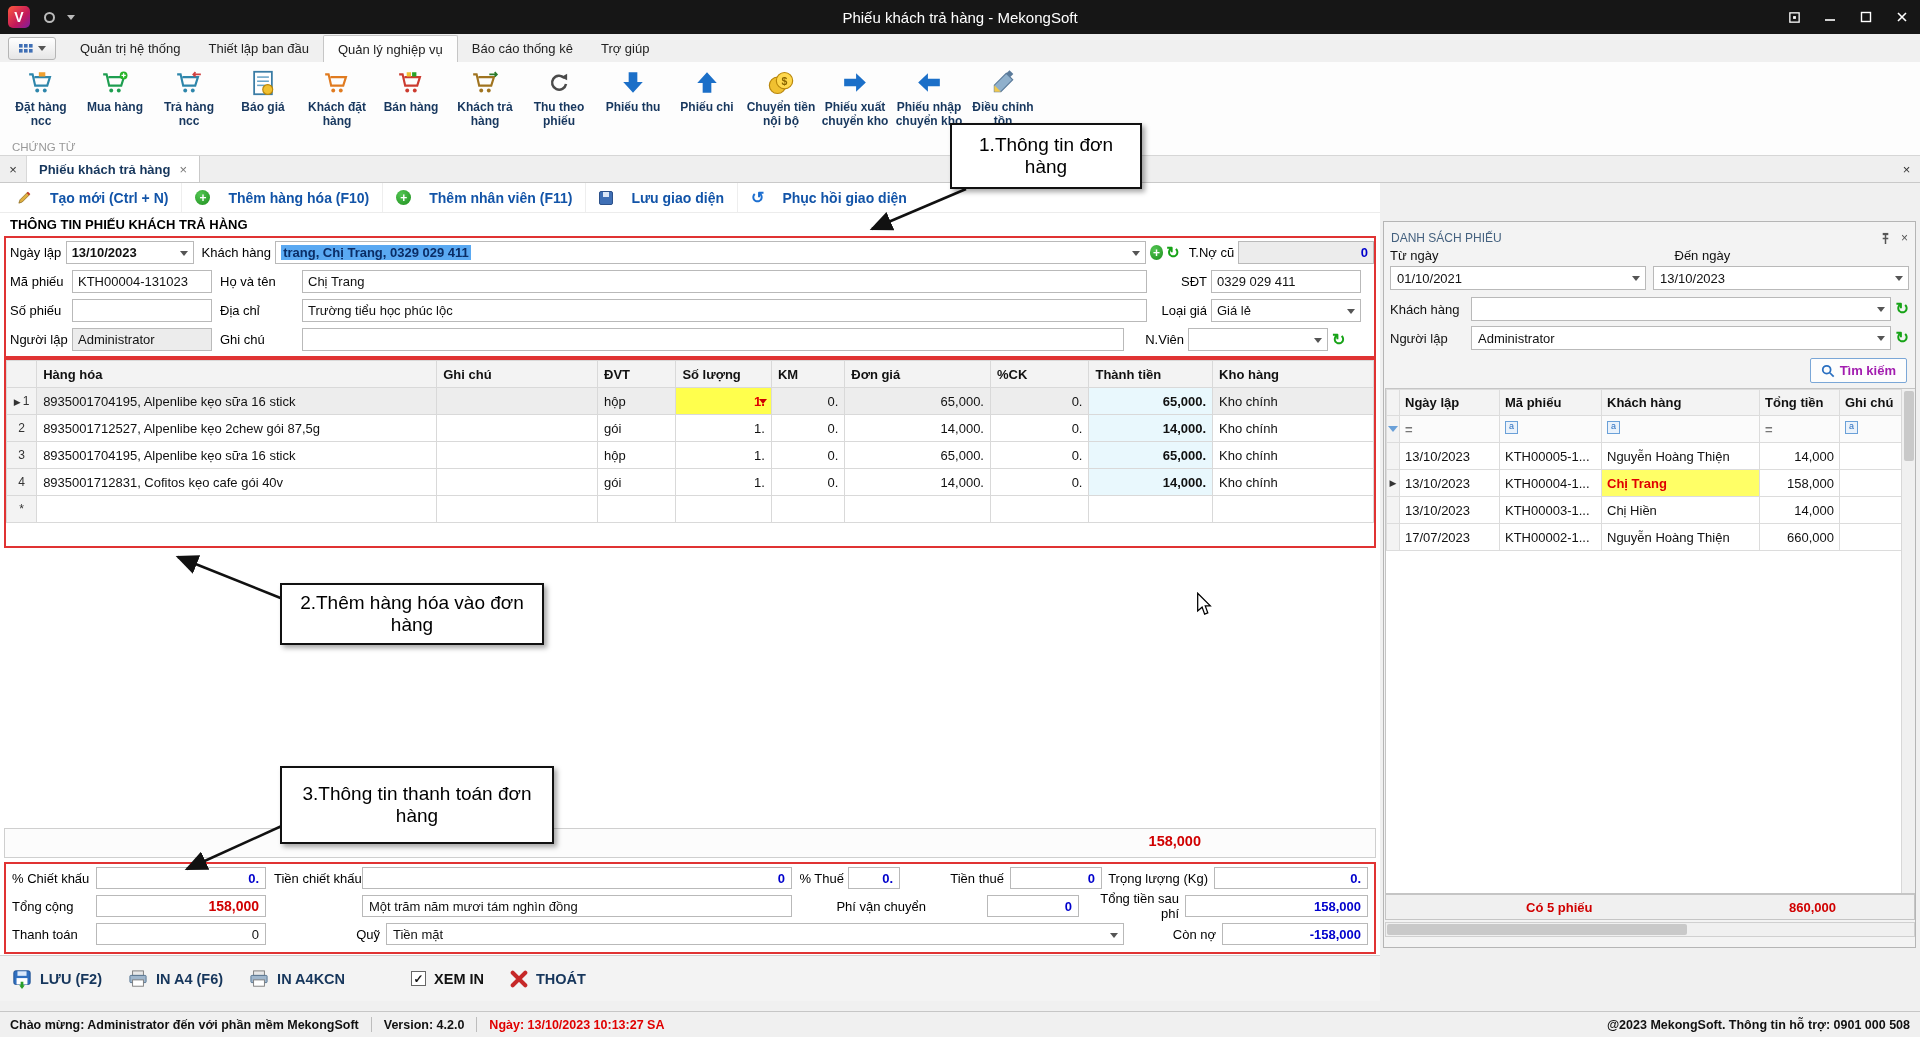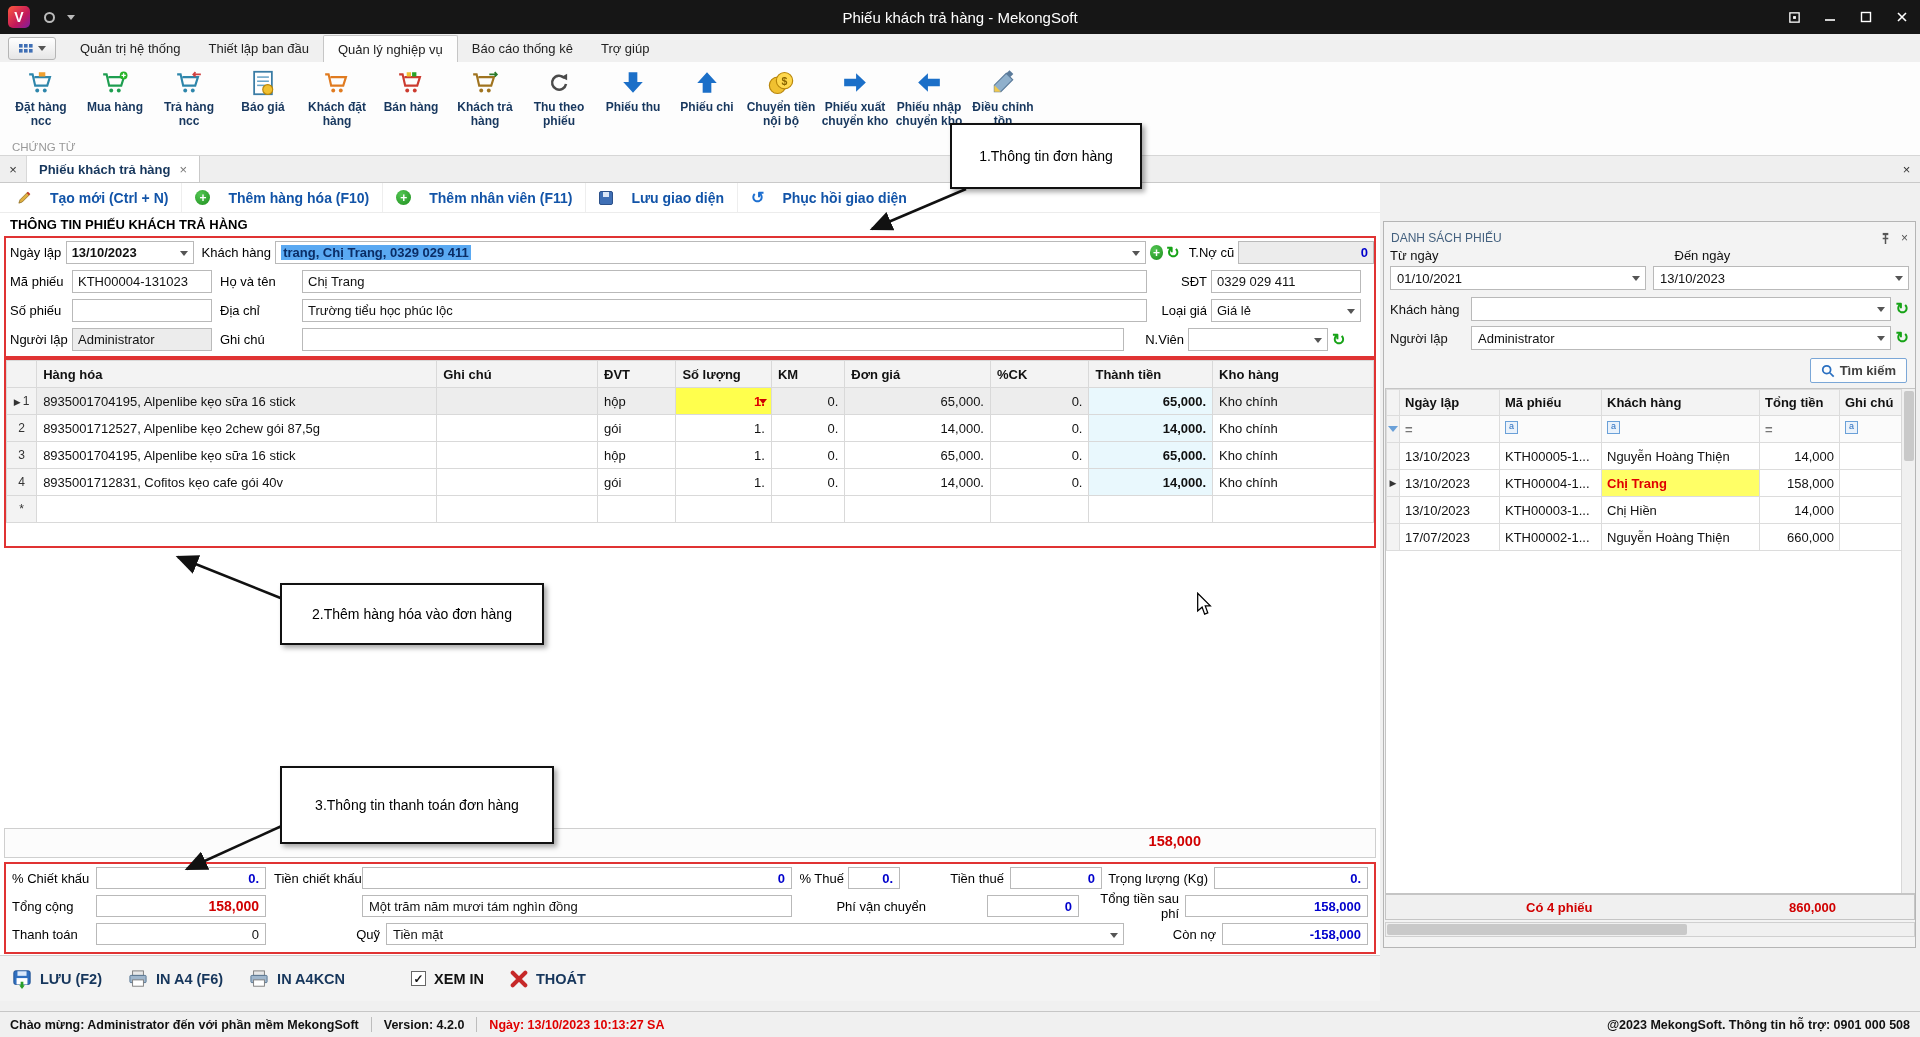--- a/index.html
+++ b/index.html
@@ -110,21 +110,21 @@
 .rp-head{height:23px;display:flex;align-items:flex-end;padding:0 7px;font-size:12px;color:#44617f}
 .rp-head .sp{margin-left:auto;display:flex;gap:9px;align-items:center;color:#555}
 .rp-lblrow{display:flex;padding:3px 6px 1px;font-size:13px}
 .rp-lblrow span{flex:1}
 .pl50{padding-left:50px}
 .rp-combos{display:flex;gap:7px;padding:2px 6px}
 .rcombo{height:24px;border:1px solid #b9b9b9;background:#fff;display:flex;align-items:center;padding:0 6px;position:relative;flex:1;overflow:hidden;white-space:nowrap}
 .rp-frow{display:flex;align-items:center;gap:5px;padding:5px 6px 0}
 .rp-frow .lab{width:76px}
 .search-row{display:flex;justify-content:flex-end;padding:8px 8px 0}
-.search-btn{height:25px;border:1px solid #7ba7d7;background:#fdfdfd;border-radius:2px;display:flex;align-items:center;gap:5px;padding:0 10px;color:#404040;font-weight:bold;font-size:13px}
+.search-btn{height:25px;border:1px solid #7ba7d7;background:#fdfdfd;border-radius:2px;display:flex;align-items:center;gap:5px;padding:0 10px;color:#a21caf;font-weight:bold;font-size:13px}
 .rgrid-wrap{position:absolute;left:1px;top:166px;width:530px;height:506px;background:#fff;border:1px solid #c5c5c5}
 table.rgrid{border-collapse:collapse;table-layout:fixed;width:515px;font-size:13px}
 .rgrid th,.rgrid td{border:1px solid #dcdcdc;height:27px;padding:0 5px;overflow:hidden;white-space:nowrap;text-align:left}
 .rgrid th{background:#f3f3f3;font-weight:bold;height:26px}
 .rgrid td.ind{background:#f3f3f3;padding:0 1px;text-align:center;font-size:9px;color:#333}
 .rgrid td.num{text-align:right}
 .fcell{height:22px;background:#fbfbfb}
 .feq{color:#777;font-weight:bold}
 .fchip{display:inline-block;width:13px;height:13px;border:1px solid #6aa0d8;background:#eaf2fb;position:relative}
 .fchip::after{content:"a";position:absolute;left:3px;top:-1px;color:#2a6fc0;font-size:9px}
@@ -132,21 +132,21 @@
 .cellsel{background:#ffff66 !important;color:#e00000;font-weight:bold}
 .rp-summary{position:absolute;left:1px;top:672px;width:530px;height:26px;background:#f0f0f0;border:1px solid #c5c5c5;font-weight:bold;color:#d00000}
 .rp-summary .cnt{position:absolute;left:140px;top:5px}
 .rp-summary .tot{position:absolute;left:360px;top:5px;width:90px;text-align:right}
 .hscroll{position:absolute;left:1px;top:700px;width:530px;height:15px;background:#f0f0f0;border:1px solid #d0d0d0}
 .hthumb{position:absolute;left:1px;top:1px;height:11px;width:300px;background:#c9c9c9;border-radius:2px}
 .vscroll{position:absolute;left:515px;top:0;width:14px;height:504px;background:#f0f0f0;border-left:1px solid #d8d8d8}
 .vthumb{position:absolute;left:2px;top:2px;width:10px;height:70px;background:#c9c9c9;border-radius:2px}
 
 
-.callout{position:absolute;background:#fff;border:2px solid #111;box-shadow:3px 3px 5px rgba(0,0,0,.35);display:flex;align-items:center;justify-content:center;font-size:14px;color:#000;z-index:60;padding:0 10px;text-align:center}
+.callout{position:absolute;background:#fff;border:2px solid #111;box-shadow:3px 3px 5px rgba(0,0,0,.35);display:flex;align-items:center;justify-content:center;font-size:19px;color:#000;z-index:60;padding:0 10px;text-align:center}
 .c1{left:950px;top:123px;width:192px;height:66px}
 .c2{left:280px;top:583px;width:264px;height:62px}
 .c3{left:280px;top:766px;width:274px;height:78px}
 .overlay{position:absolute;left:0;top:0;z-index:55;pointer-events:none}
 .cursor{position:absolute;left:1195px;top:592px;z-index:70;pointer-events:none}
 </style>
 </head>
 <body>
 
 <div class="screen">
@@ -716,21 +716,21 @@
             <td class="num">660,000</td>
             <td></td>
           </tr>
         </tbody>
       </table>
       <div class="vscroll">
           <div class="vthumb"></div>
         </div>
     </div>
     <div class="rp-summary">
-      <span class="cnt">Có 4 phiếu</span>
+      <span class="cnt">Có 5 phiếu</span>
       <span class="tot">860,000</span>
     </div>
     <div class="hscroll">
         <div class="hthumb"></div>
       </div>
   </div>
 
   <div class="fbar">
     <div class="fbtn">
       <svg width="20" height="20" viewBox="0 0 22 22">

